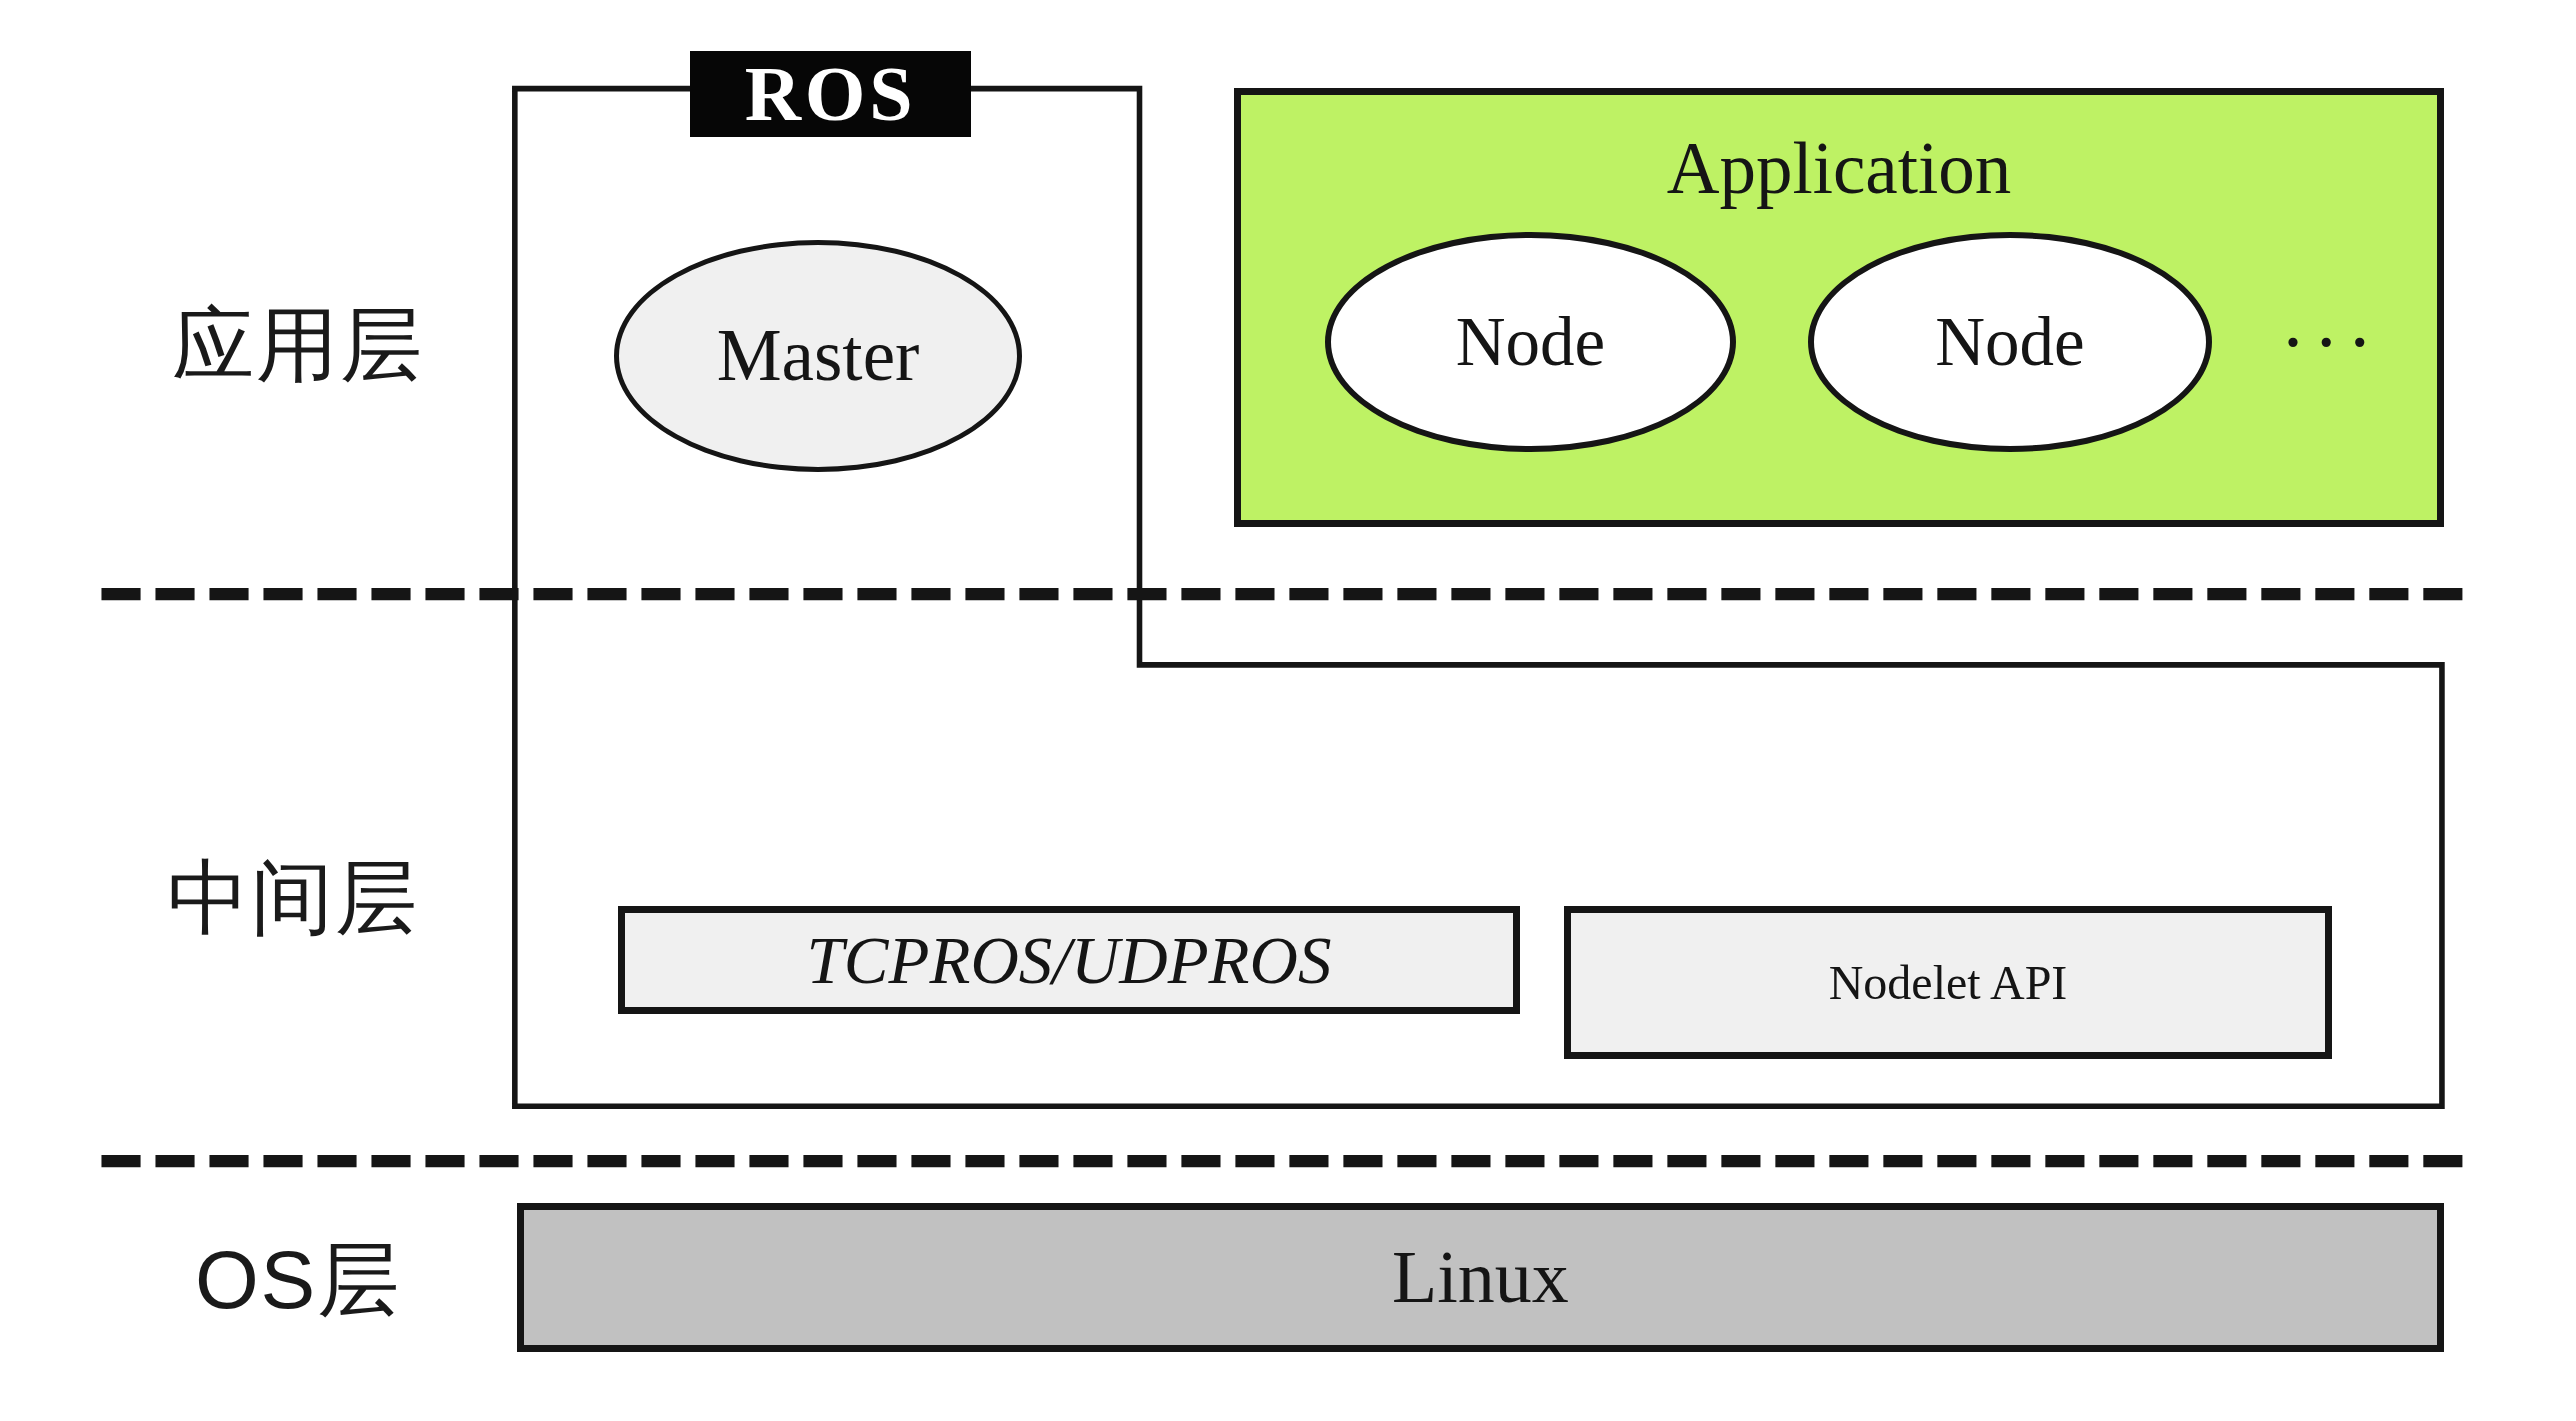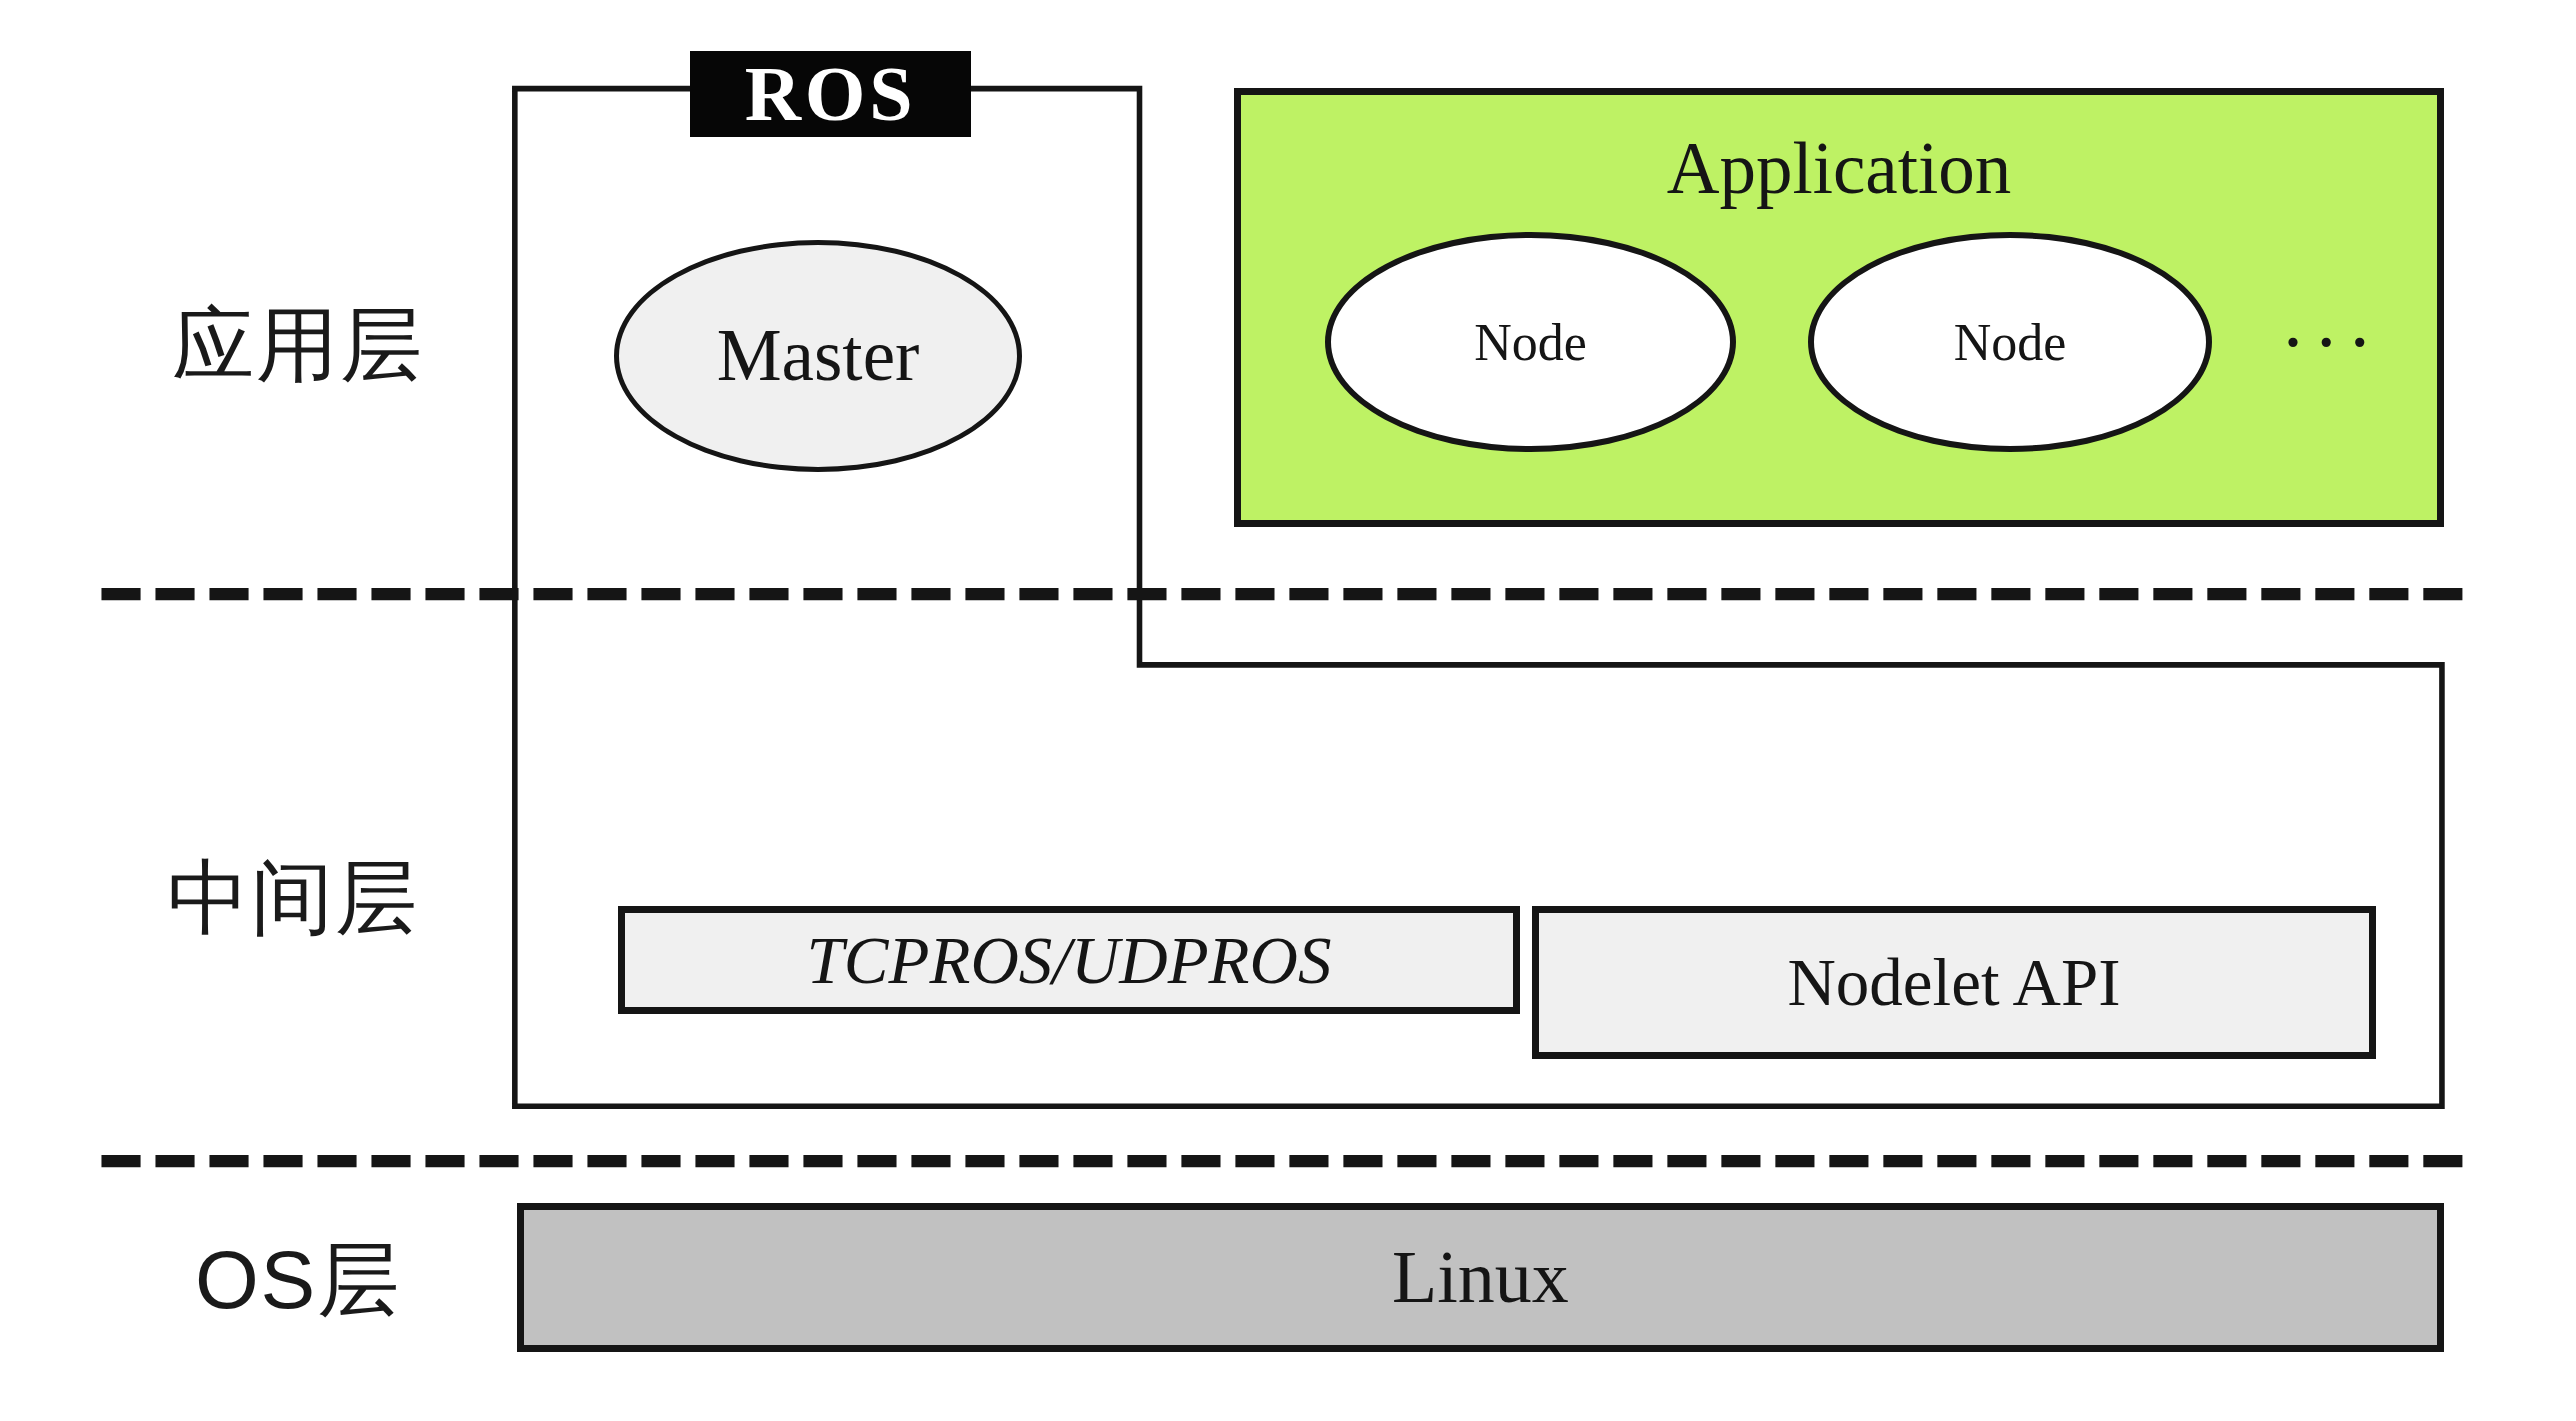--- a/index.html
+++ b/index.html
@@ -51,38 +51,38 @@
     border:7.4px solid var(--line);
     background:#bef264;
   }
   #application-title{
     position:absolute;left:0;top:34px;width:100%;
     text-align:center;font-size:73px;line-height:1.1;
   }
   .node-ellipse{
     position:absolute;box-sizing:border-box;
     border:6.5px solid var(--line);border-radius:50%;
-    background:#ffffff;font-size:52px;
+    background:#ffffff;font-size:69px;
   }
   #node-1{left:84px;top:137px;width:411px;height:220px;}
   #node-2{left:567px;top:137px;width:404px;height:220px;}
   #node-ellipsis{
     position:absolute;left:1005px;top:191px;width:168px;height:112px;
     font-size:78px;letter-spacing:7.4px;
     display:flex;align-items:center;justify-content:center;
   }
 
   
   .mw-box{
     border:7.4px solid var(--line);
     background:var(--box-fill);
   }
   #client-library-box{left:616px;top:722px;width:1702px;height:147px;font-size:71px;}
   #tcpros-box{left:618px;top:906px;width:902px;height:108px;font-size:67px;font-style:italic;}
-  #nodelet-box{left:1532px;top:906px;width:844px;height:153px;font-size:67px;}
+  #nodelet-box{left:1564px;top:906px;width:768px;height:153px;font-size:48px;}
 
   
   #linux-box{
     left:517px;top:1203px;width:1927px;height:149px;
     border:7.4px solid var(--line);
     background:var(--linux-fill);
     font-size:74px;
   }
 </style>
 </head>

